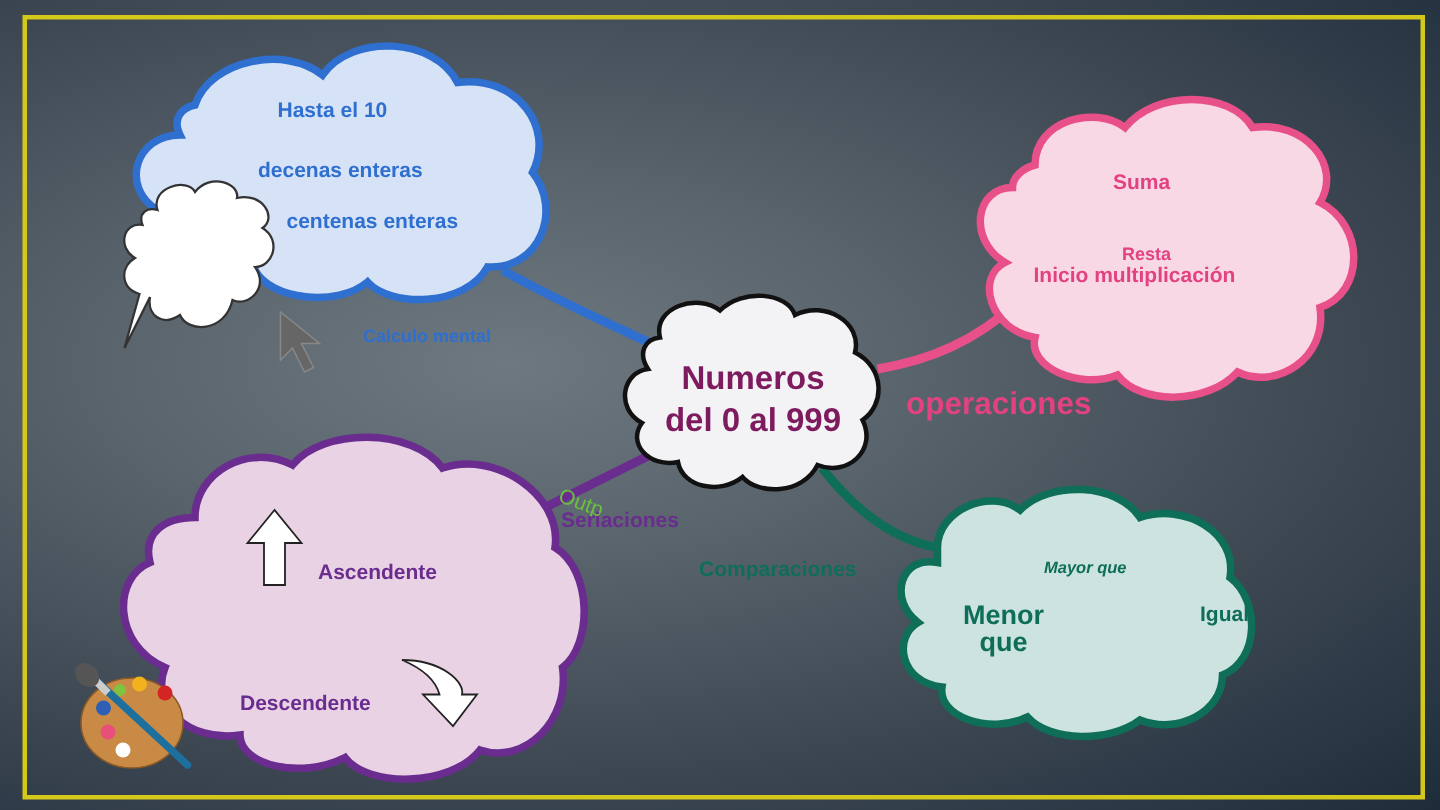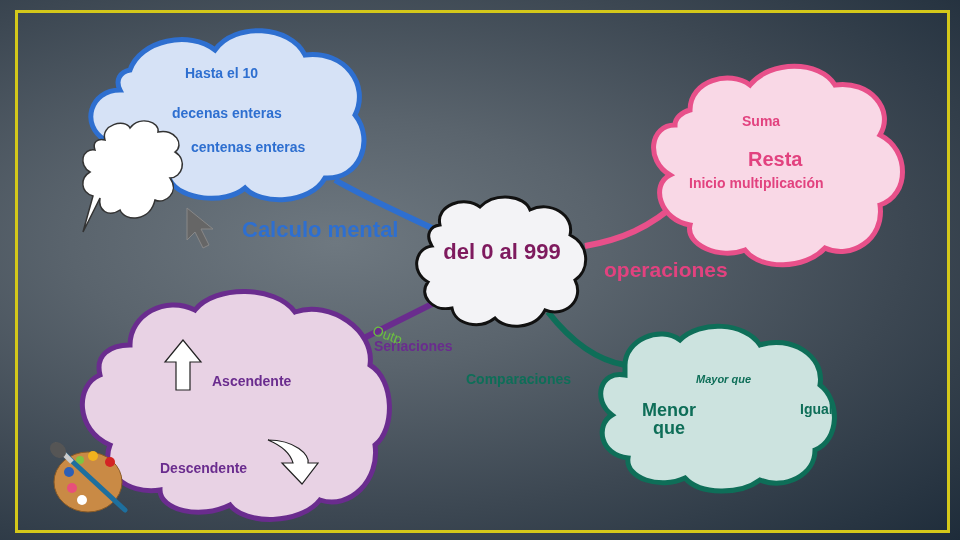--- a/index.html
+++ b/index.html
@@ -73,28 +73,29 @@
     <circle cx="82" cy="500" r="5" fill="#ffffff"></circle>
     <path d="M60,450 L125,510" stroke="#1d6f9e" stroke-width="5" stroke-linecap="round"></path>
     <path d="M54,444 L72,462" stroke="#ccc" stroke-width="5"></path>
     <ellipse cx="58" cy="450" rx="7" ry="9" fill="#555" transform="rotate(-45 58 450)"></ellipse>
   </g>
 </svg>
 
 <div class="t blue" style="left:185px;top:65px;font-size:14px;">Hasta el 10</div>
 <div class="t blue" style="left:172px;top:105px;font-size:14px;">decenas enteras</div>
 <div class="t blue" style="left:191px;top:139px;font-size:14px;">centenas enteras</div>
-<div class="t blue" style="left:242px;top:217px;font-size:22px;">Calculo mental</div>
+<div class="t blue" style="left:242px;top:217px;font-size:12px;">Calculo mental</div>
 
 <div class="t plum" style="left:422px;top:238px;width:160px;text-align:center;font-size:22px;line-height:28px;">
+  <div>Numeros</div>
   <div>del 0 al 999</div>
 </div>
 
 <div class="t pink" style="left:742px;top:113px;font-size:14px;">Suma</div>
-<div class="t pink" style="left:748px;top:148px;font-size:20px;">Resta</div>
+<div class="t pink" style="left:748px;top:162px;font-size:12px;">Resta</div>
 <div class="t pink" style="left:689px;top:175px;font-size:14px;">Inicio multiplicación</div>
 <div class="t pink" style="left:604px;top:258px;font-size:21px;">operaciones</div>
 
 <div class="t" style="left:376px;top:322px;font-size:14px;font-weight:normal;color:#6cc040;transform:rotate(20deg);transform-origin:left top;">Outp</div>
 <div class="t purple" style="left:374px;top:338px;font-size:14px;">Seriaciones</div>
 <div class="t purple" style="left:212px;top:373px;font-size:14px;">Ascendente</div>
 <div class="t purple" style="left:160px;top:460px;font-size:14px;">Descendente</div>
 
 <div class="t teal" style="left:466px;top:371px;font-size:14px;">Comparaciones</div>
 <div class="t teal" style="left:696px;top:373px;font-size:11px;font-style:italic;">Mayor que</div>

